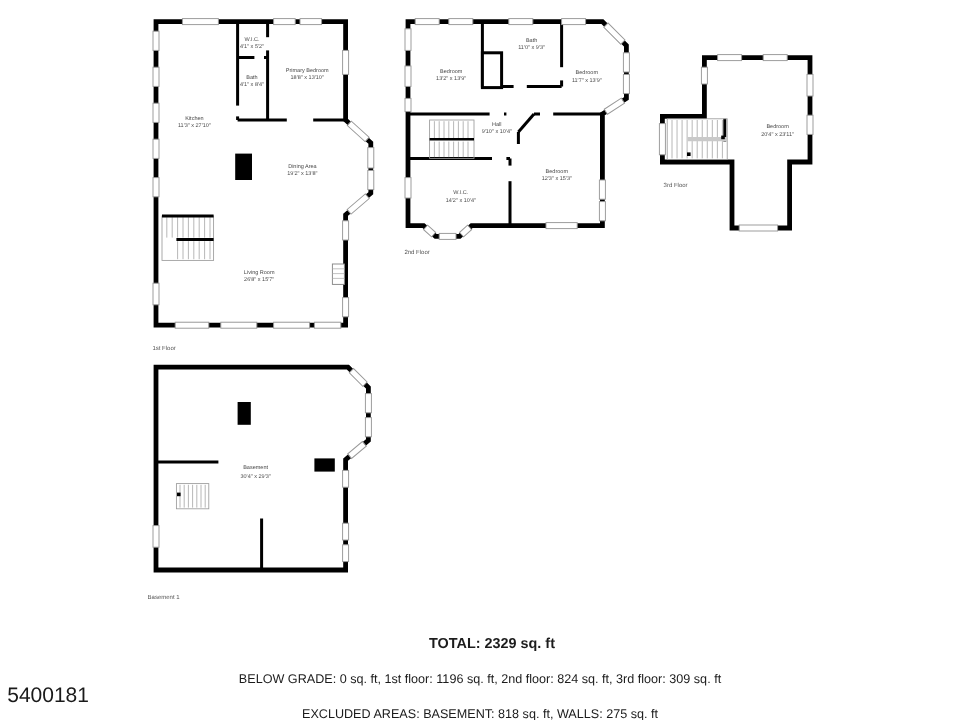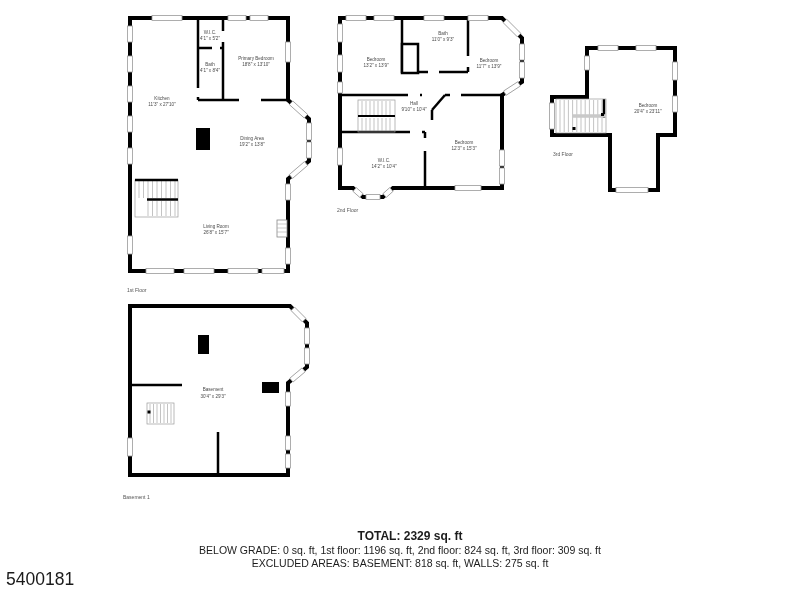--- a/index.html
+++ b/index.html
@@ -11,21 +11,21 @@
   .floor-caption{fill:#555;font-size:5px;text-anchor:start;}
   .wall-ext{fill:none;stroke:#000;stroke-width:4;stroke-linejoin:miter;}
   .wall-int{fill:none;stroke:#000;stroke-width:2.5;}
   .win{fill:#fff;stroke:#999;stroke-width:0.8;}
   .door{fill:#fff;stroke:none;}
   .stair-box{fill:none;stroke:#9a9a9a;stroke-width:0.7;}
   .tread{stroke:#9a9a9a;stroke-width:0.6;}
   .solid{fill:#000;}
   #summary{position:absolute;left:0;top:529px;width:800px;text-align:center;color:#1c1c1c;}
   #summary .total{font-size:12px;font-weight:bold;line-height:15px;margin-left:20px;}
-  #summary .sub{font-size:10.5px;line-height:13px;}
+  #summary .sub{font-size:10.5px;line-height:13px;margin-top:16px;}
   #photo-id{position:absolute;left:6px;top:569px;font-size:17.5px;color:#1a1a1a;text-align:right;}
 </style>
 </head>
 <body>
 
 <div id="page">
 
   <svg class="plan" style="left:124px;top:12px" width="194" height="286" viewBox="124 12 194 286">
     <g>
       <path class="wall-ext" d="M130,18 L288,18 L288,100 L309,119 L309,161 L288,179 L288,271 L130,271 Z"></path>

